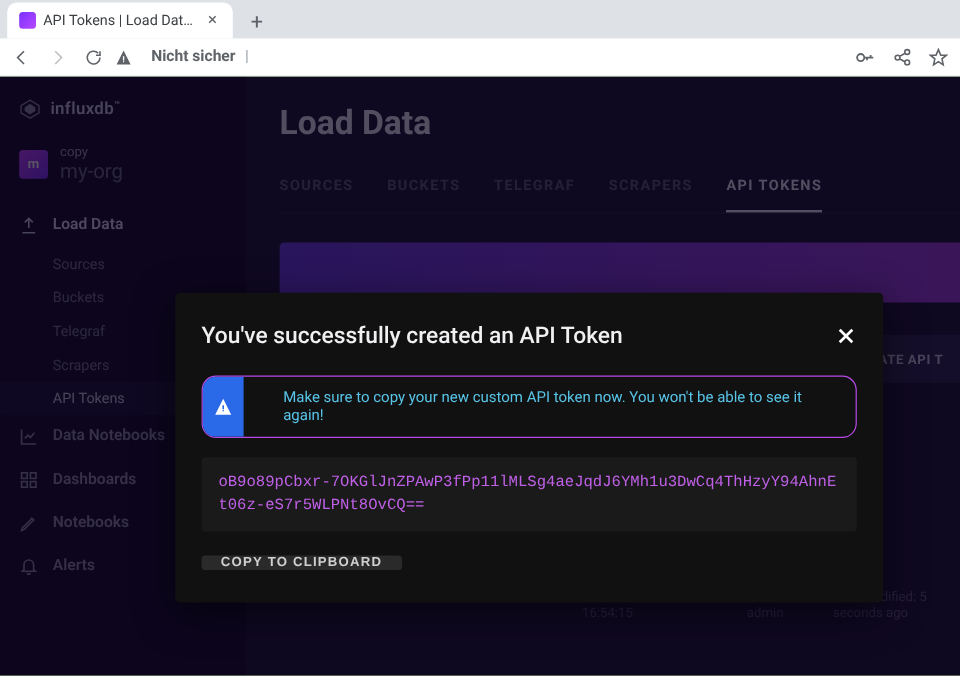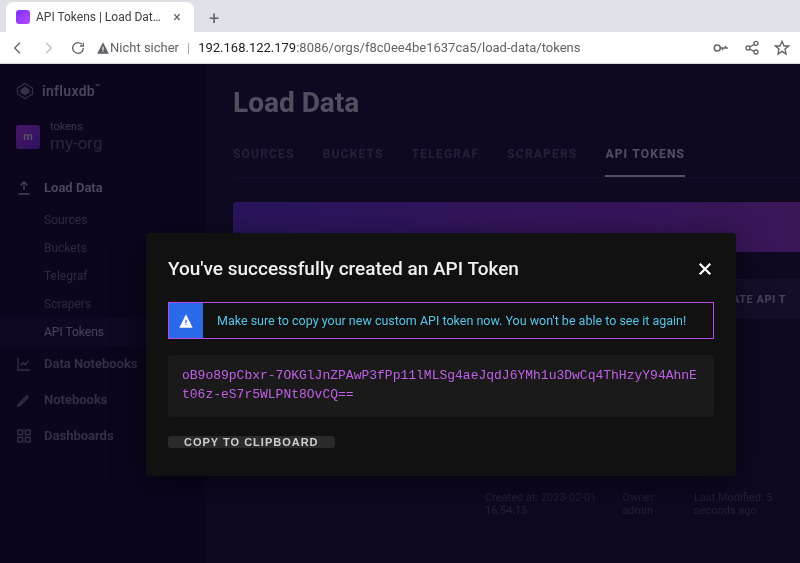--- a/index.html
+++ b/index.html
@@ -10,21 +10,21 @@
 .tab-bar { height: 32px; display: flex; align-items: flex-end; padding-left: 6px; }
 .tab { background: #fff; height: 30px; border-radius: 8px 8px 0 0; display: flex; align-items: center; padding: 0 10px; width: 188px; font-size: 12px; color: #3c4043; gap: 6px; }
 .tab-favicon { width: 14px; height: 14px; background: linear-gradient(135deg,#7a30ff,#b84aff); border-radius: 3px; flex-shrink:0; }
 .tab-title { white-space: nowrap; overflow: hidden; text-overflow: ellipsis; flex: 1; }
 .tab-close { width: 14px; height: 14px; display:flex; align-items:center; justify-content:center; color:#5f6368; font-size:14px; }
 .new-tab { width: 28px; height: 28px; display:flex; align-items:center; justify-content:center; color:#5f6368; font-size:18px; margin-left:6px; }
 .addr-bar { background:#fff; height: 32px; display:flex; align-items:center; padding: 0 10px; border-bottom:1px solid #dadce0; gap:10px; }
 .nav-icons { display:flex; gap:14px; align-items:center; color:#5f6368; font-size:15px; }
 .nav-icons svg { width:16px; height:16px; }
 .url-area { flex:1; display:flex; align-items:center; gap:8px; font-size:13px; color:#3c4043; }
-.insecure { display:flex; align-items:center; gap:0; color:#5f6368; }
+.insecure { display:flex; align-items:center; gap:16px; color:#5f6368;font-weight:bold; }
 .url-text { color:#5f6368; }
 .url-text .host { color:#202124; }
 .chrome-right { display:flex; gap:14px; color:#5f6368; align-items:center; }
 
 
 .app { position:relative; height: 499px; background: #84cc16; display:flex; }
 
 
 .backdrop { position:absolute; inset:0; background:rgba(10,5,25,0.68); z-index:5; }
 
@@ -51,25 +51,25 @@
 .main { flex:1; background:#1a1032; padding: 22px 0 0 28px; color:#c8c6e0; position:relative; z-index:1; overflow:hidden; }
 .page-title { font-size:28px; font-weight:700; color:#e9e8f5; margin-bottom: 28px; }
 .tabs { display:flex; gap:28px; border-bottom:1px solid #2e2450; font-size:12px; font-weight:700; letter-spacing:1.2px; color:#5e597e; }
 .tabrow-item { padding-bottom: 14px; cursor:pointer; }
 .tabrow-item.active { color:#e9e8f5; border-bottom:2px solid #e9e8f5; }
 .gradient-banner { margin-top: 24px; margin-right:0; height: 50px; background: linear-gradient(90deg,#6a38e8,#a03be0); border-radius:4px 0 0 4px; display:flex; align-items:center; padding: 0 16px; color:#e0d5ff; font-size:12px; overflow:hidden; }
 .create-btn { position:absolute; right:0; top:215px; height:40px; background:#2e2450; color:#c8c6e0; font-size:11px; font-weight:700; letter-spacing:0.5px; padding: 0 14px; display:flex; align-items:center; border-radius:4px 0 0 4px; }
 .meta-row { position:absolute; bottom:46px; left:280px; font-size:11px; color:#5e597e; display:flex; gap:22px; }
 
 
-.modal { position:absolute; z-index:10; left:146px; top:169px; width:590px; background:#111; border-radius:4px; padding: 24px 22px 26px 22px; box-shadow: 0 8px 32px rgba(0,0,0,0.5); }
+.modal { position:absolute; z-index:10; left:146px; top:180px; width:590px; background:#111; border-radius:4px; padding: 24px 22px 26px 22px; box-shadow: 0 8px 32px rgba(0,0,0,0.5); }
 .modal-header { display:flex; justify-content:space-between; align-items:center; margin-bottom: 22px; }
 .modal-title { color:#f0f0f2; font-size:19px; font-weight:500; }
 .modal-close { color:#fff; font-size:20px; cursor:pointer; font-weight:700; }
-.alert { border:1px solid #b84ae8; border-radius:0; display:flex; align-items:stretch; margin-bottom: 16px; overflow:hidden; }
+.alert { border:1px solid #b84ae8; border-radius:12px; display:flex; align-items:stretch; margin-bottom: 16px; overflow:hidden;gap:19px; }
 .alert-icon { width:34px; background:#2a6ae8; display:flex; align-items:center; justify-content:center; color:#fff; }
 .alert-text { flex:1; padding: 10px 14px; font-size:12.5px; color:#58c5e8; }
 .token-box { background:#1a1a1a; border-radius:3px; padding: 12px 14px; margin-bottom: 14px; font-family: Liberation Mono, monospace; font-size:13px; color:#c060e8; word-break:break-all; line-height:1.45; }
 .copy-btn { background:#2a2a2a; color:#d0d0d0; border:none; padding: 0 16px; font-size:11px; font-weight:700; letter-spacing:1px; border-radius:3px; cursor:pointer; }
 
 svg { display:block; }
 </style>
 </head>
 <body>
 
@@ -101,21 +101,20 @@
         </span>
     </div>
     <div class="url-area">
       <span class="insecure">
         <svg width="14" height="14" viewBox="0 0 24 24">
             <path fill="#5f6368" d="M12 2L2 22h20L12 2zm0 15a1 1 0 110 2 1 1 0 010-2zm-1-7h2v6h-2v-6z"></path>
           </svg>
         <span>Nicht sicher</span>
       </span>
       <span style="color:#9aa0a6">|</span>
-      <span class="url-text"><span class="host">192.168.122.179</span><span>:8086/orgs/f8c0ee4be1637ca5/load-data/tokens</span></span>
     </div>
     <div class="chrome-right">
       <span>
           <svg width="18" height="18" viewBox="0 0 24 24">
             <circle cx="7" cy="12" r="4" fill="none" stroke="#5f6368" stroke-width="2"></circle>
             <path stroke="#5f6368" stroke-width="2" d="M11 12h10m-3-3v3m-4 0v3"></path>
           </svg>
         </span>
       <span>
           <svg width="16" height="16" viewBox="0 0 24 24">
@@ -137,21 +136,21 @@
     <div class="brand">
       <svg class="brand-logo" viewBox="0 0 24 24">
           <polygon points="12,2 22,8 22,16 12,22 2,16 2,8" fill="none" stroke="#8e8aa8" stroke-width="1.5"></polygon>
           <polygon points="12,6 18,10 18,14 12,18 6,14 6,10" fill="#8e8aa8"></polygon>
         </svg>
       <span class="brand-name"><span>influxdb</span><span class="brand-tm">™</span></span>
     </div>
     <div class="user-block">
       <div class="user-avatar">m</div>
       <div class="user-text">
-        <div class="user-name">tokens</div>
+        <div class="user-name">copy</div>
         <div class="user-org">my-org</div>
       </div>
     </div>
     <div class="nav">
       <div class="nav-item active">
         <span class="nav-icon">
             <svg width="16" height="16" viewBox="0 0 24 24">
               <path fill="none" stroke="#c8c6e0" stroke-width="2" d="M12 3v12M7 8l5-5 5 5M4 21h16"></path>
             </svg>
           </span>
@@ -168,35 +167,43 @@
         <span class="nav-icon">
             <svg width="16" height="16" viewBox="0 0 24 24">
               <path fill="none" stroke="#8e8aa8" stroke-width="2" d="M3 3v18h18M7 14l4-4 3 3 5-6"></path>
             </svg>
           </span>
         <span>Data Notebooks</span>
       </div>
       <div class="nav-item">
         <span class="nav-icon">
             <svg width="16" height="16" viewBox="0 0 24 24">
-              <path fill="none" stroke="#8e8aa8" stroke-width="2" d="M3 21l3-1 12-12-2-2L4 18l-1 3zM15 5l2 2"></path>
-            </svg>
-          </span>
-        <span>Notebooks</span>
-      </div>
-      <div class="nav-item">
-        <span class="nav-icon">
-            <svg width="16" height="16" viewBox="0 0 24 24">
               <rect x="3" y="3" width="7" height="7" fill="none" stroke="#8e8aa8" stroke-width="2"></rect>
               <rect x="14" y="3" width="7" height="7" fill="none" stroke="#8e8aa8" stroke-width="2"></rect>
               <rect x="3" y="14" width="7" height="7" fill="none" stroke="#8e8aa8" stroke-width="2"></rect>
               <rect x="14" y="14" width="7" height="7" fill="none" stroke="#8e8aa8" stroke-width="2"></rect>
             </svg>
           </span>
         <span>Dashboards</span>
+      </div>
+      <div class="nav-item">
+        <span class="nav-icon">
+            <svg width="16" height="16" viewBox="0 0 24 24">
+              <path fill="none" stroke="#8e8aa8" stroke-width="2" d="M3 21l3-1 12-12-2-2L4 18l-1 3zM15 5l2 2"></path>
+            </svg>
+          </span>
+        <span>Notebooks</span>
+      </div>
+      <div class="nav-item">
+        <span class="nav-icon">
+            <svg width="16" height="16" viewBox="0 0 24 24">
+              <path fill="none" stroke="#8e8aa8" stroke-width="2" d="M6 16V10a6 6 0 1112 0v6l2 2H4l2-2zM10 20a2 2 0 004 0"></path>
+            </svg>
+          </span>
+        <span>Alerts</span>
       </div>
     </div>
   </div>
 
   <div class="main">
     <div class="page-title">Load Data</div>
     <div class="tabs">
       <div class="tabrow-item">SOURCES</div>
       <div class="tabrow-item">BUCKETS</div>
       <div class="tabrow-item">TELEGRAF</div>

